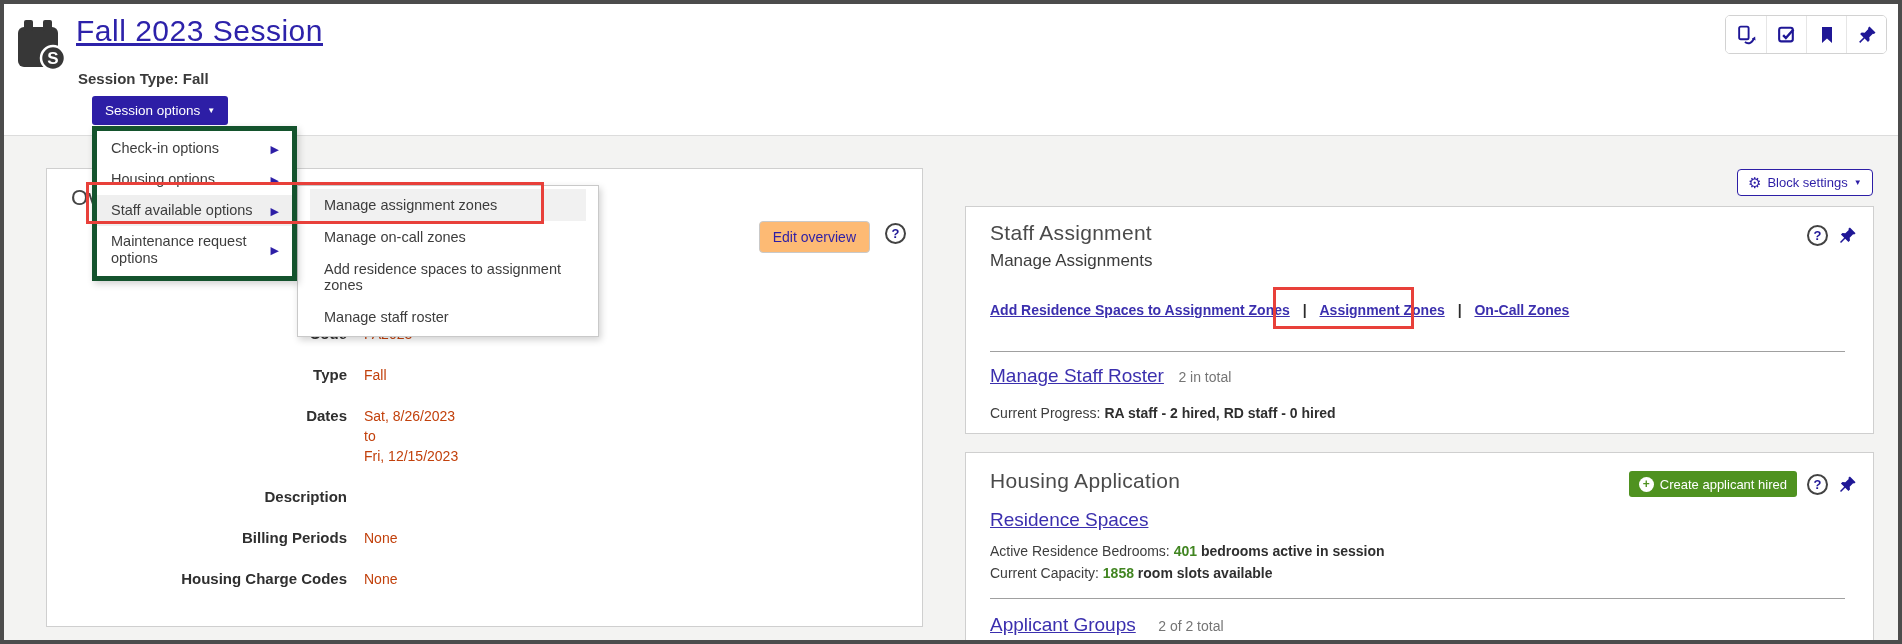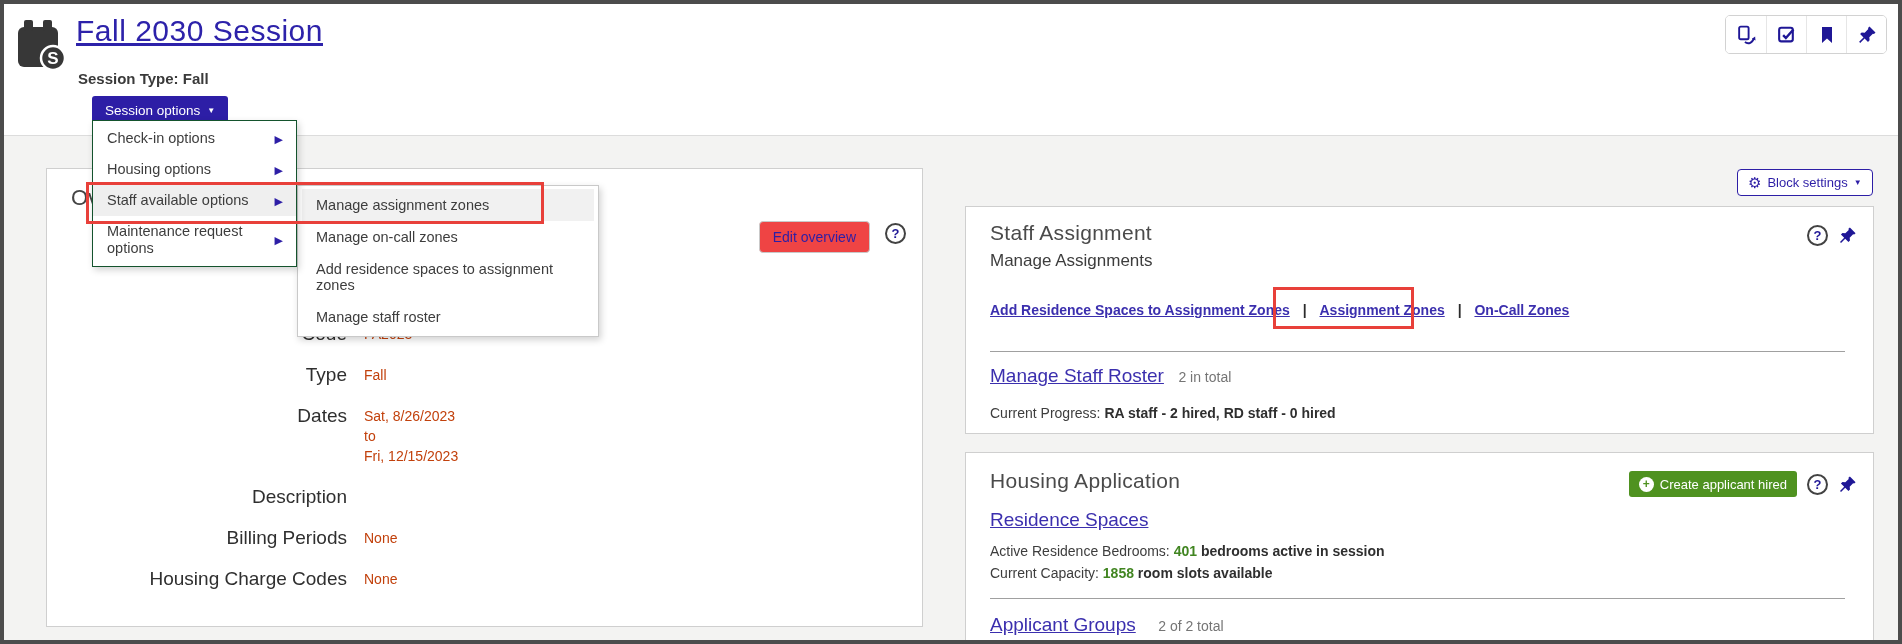--- a/index.html
+++ b/index.html
@@ -19,52 +19,52 @@
                     display:flex; align-items:center; gap:7px; cursor:pointer;
                     font-family:"Liberation Sans",sans-serif;}
   .caret{ font-size:8px; line-height:1; }
   .toolbar{ position:absolute; left:1721px; top:11px; display:flex; border:1px solid #d2d2d2;
             border-radius:5px; overflow:hidden; background:#fff; }
   .tbtn{ width:40px; height:37px; display:flex; align-items:center; justify-content:center;
          background:#fff; border:none; border-left:1px solid #e6e6e6; cursor:pointer; }
   .tbtn:first-child{ border-left:none; }
 
   
-  .menu{ position:absolute; left:88px; top:116px; width:205px; background:#fff;
-         border:1px solid #14532d; box-shadow:2px 3px 7px rgba(0,0,0,.18); z-index:40; padding:2px 0; }
+  .menu{ position:absolute; left:88px; top:122px; width:205px; background:#fff;
+         border:5px solid #14532d; box-shadow:2px 3px 7px rgba(0,0,0,.18); z-index:40; padding:2px 0; }
   .menu-item{ position:relative; padding:7px 38px 7px 14px; font-size:14.5px; color:#3d3d3d;
               line-height:17px; cursor:pointer; }
   .menu-item.active{ background:#efefef; }
   .menu-arrow{ position:absolute; right:13px; top:50%; transform:translateY(-50%);
                color:#2d1ea6; font-size:11px; }
   .submenu{ position:absolute; left:293px; top:181px; width:302px; background:#fff;
-            border:1px solid #c9c9c9; box-shadow:2px 3px 7px rgba(0,0,0,.18); z-index:39; padding:3px 4px; }
+            border:1px solid #c9c9c9; box-shadow:2px 3px 7px rgba(0,0,0,.18); z-index:39; padding:3px 12px; }
   .submenu-item{ padding:8px 14px; font-size:14.5px; color:#3d3d3d; cursor:pointer; }
   .submenu-item.active{ background:#f1f1f1; }
 
   .redbox{ position:absolute; border:3px solid #e8403a; z-index:60; pointer-events:none; }
   .redbox1{ left:82px;   top:178px; width:458px; height:42px; }
   .redbox2{ left:1269px; top:283px; width:141px; height:42px; }
 
   
   .card{ position:absolute; background:#fff; border:1px solid #cfcfcf; }
   .card-title{ font-size:21px; color:#4a4a4a; letter-spacing:.3px; }
 
   .overview-card{ left:42px; top:164px; width:877px; height:459px; }
   .ov-title{ position:absolute; left:24px; top:16px; font-size:22px; color:#454545; }
-  .edit-overview{ position:absolute; right:52px; top:52px; background:#ef4444; border:1px solid #c9c9c9;
+  .edit-overview{ position:absolute; right:52px; top:52px; background:#fdba74; border:1px solid #c9c9c9;
                   border-radius:4px; color:#2d1ea6; font-size:14px; padding:7px 13px; cursor:pointer;
                   font-family:"Liberation Sans",sans-serif;}
   .help{ width:21px; height:21px; border-radius:50%; border:2px solid #424242; color:#1f1796;
          font-weight:bold; font-size:13px; display:flex; align-items:center; justify-content:center;
          background:#fff; cursor:pointer; flex:none; }
   .ov-help{ position:absolute; right:16px; top:54px; }
   .fields{ position:absolute; left:24px; top:155px; right:24px; }
   .frow{ display:flex; margin-bottom:21px; }
-  .flabel{ width:276px; text-align:right; font-weight:normal; color:#2f2f2f; font-size:19px;
+  .flabel{ width:276px; text-align:right; font-weight:bold; color:#2f2f2f; font-size:15px;
            flex:none; line-height:20px; }
   .fvalue{ margin-left:17px; color:#c2410c; font-size:14px; line-height:20px; }
 
   .block-settings{ position:absolute; left:1733px; top:165px; height:27px; background:#fff;
                    border:1px solid #2d1ea6; border-radius:4px; color:#2d1ea6; font-size:13px;
                    display:flex; align-items:center; gap:6px; padding:0 10px; cursor:pointer;
                    font-family:"Liberation Sans",sans-serif;}
   .gear{ font-size:15px; line-height:1; }
 
   .staff-card{ left:961px; top:202px; width:909px; height:228px; }
@@ -106,21 +106,21 @@
 
   <div class="session-icon">
     <svg viewBox="0 0 52 54" width="52" height="54">
       <rect x="2" y="9" width="40" height="40" rx="6" fill="#373737"></rect>
       <rect x="8" y="2" width="9" height="11" rx="2" fill="#373737"></rect>
       <rect x="27" y="2" width="9" height="11" rx="2" fill="#373737"></rect>
       <circle cx="37" cy="40" r="12" fill="#373737" stroke="#fff" stroke-width="2.5"></circle>
       <text x="37" y="46" font-size="17" fill="#fff" text-anchor="middle" font-weight="bold" font-family="Liberation Sans, sans-serif">S</text>
     </svg>
   </div>
-  <a class="page-title">Fall 2030 Session</a>
+  <a class="page-title">Fall 2023 Session</a>
   <div class="session-type">Session Type: Fall</div>
   <button class="session-options">
     <span>Session options</span>
     <span class="caret">▼</span>
   </button>
 
   <div class="toolbar">
     <button class="tbtn">
       <svg viewBox="0 0 20 20" width="21" height="21">
         <rect x="3" y="2.5" width="9" height="12" rx="1.5" fill="none" stroke="#1f1796" stroke-width="1.8"></rect>

